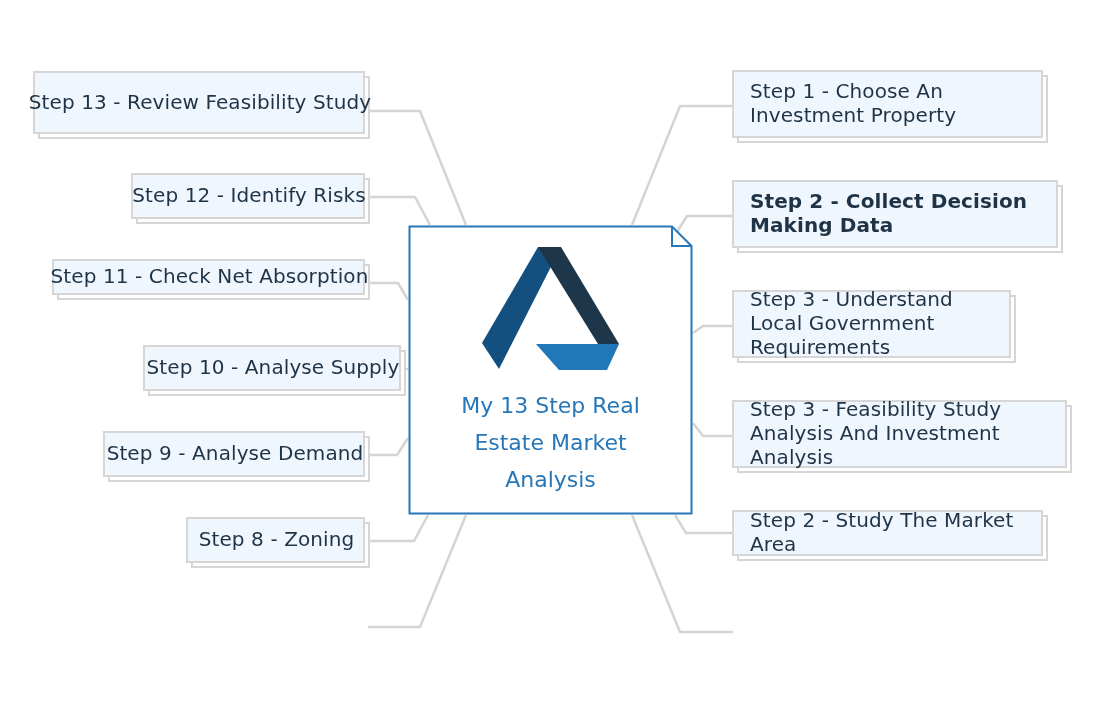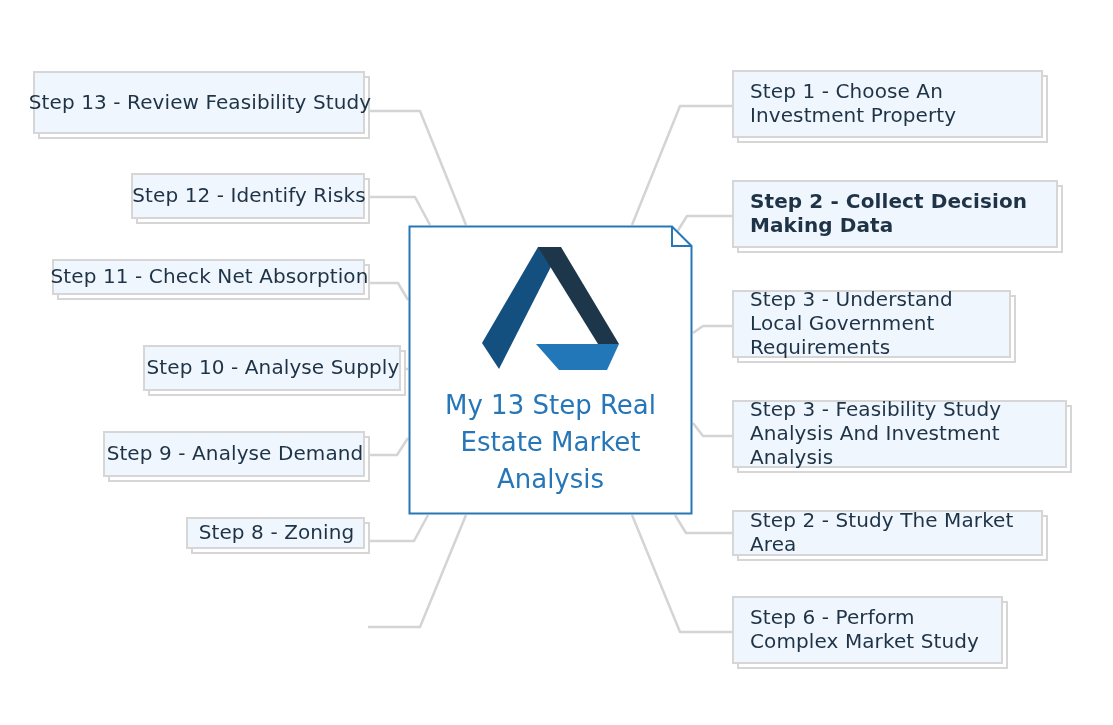--- a/index.html
+++ b/index.html
@@ -13,21 +13,21 @@
     .node .box { position: absolute; left: 0; top: 0; right: 0; bottom: 0;
                  background: #eff6fd; border: 2px solid #d6d6d6; box-sizing: border-box;
                  display: flex; align-items: center; padding: 0 14px 2px 16px;
                  color: #1f3347; font-size: 20px; line-height: 24px; letter-spacing: 0.1px; }
     .node.left .box { justify-content: center; white-space: nowrap; }
     .node.right .box { justify-content: flex-start; }
     #central { position: absolute; left: 408px; top: 225px; width: 285px; height: 290px; }
     #central svg.frame { position: absolute; left: 0; top: 0; }
     #central .logo { position: absolute; left: 72px; top: 20px; }
     #central .title { position: absolute; left: 0; right: 0; top: 162px; text-align: center;
-                      color: #2777b8; font-size: 26px; line-height: 37px; padding: 0 20px; }
+                      color: #2777b8; font-size: 22px; line-height: 37px; padding: 0 20px; }
   </style>
 </head>
 <body>
 
 <div id="canvas">
 
   <svg id="connectors" width="1113" height="725">
     <g fill="none" stroke="#d4d4d4" stroke-width="2.5" stroke-linejoin="round">
 
       <polyline points="632,225 680,106 733,106"></polyline>
@@ -73,24 +73,20 @@
     <div class="box">Step 3 - Understand Local Government Requirements</div>
   </div>
   <div class="node right" style="left:732px; top:400px; width:335px; height:68px;">
     <div class="shadow"></div>
     <div class="box">Step 3 - Feasibility Study Analysis And Investment Analysis</div>
   </div>
   <div class="node right" style="left:732px; top:510px; width:311px; height:46px;">
     <div class="shadow"></div>
     <div class="box">Step 2 - Study The Market Area</div>
   </div>
-  <div class="node right" style="left:732px; top:596px; width:271px; height:68px;">
-    <div class="shadow"></div>
-    <div class="box">Step 6 - Perform Complex Market Study</div>
-  </div>
 
   <div class="node left" style="left:33px; top:71px; width:332px; height:63px;text-align:right;">
     <div class="shadow"></div>
     <div class="box">Step 13 - Review Feasibility Study</div>
   </div>
   <div class="node left" style="left:131px; top:173px; width:234px; height:46px;">
     <div class="shadow"></div>
     <div class="box">Step 12 - Identify Risks</div>
   </div>
   <div class="node left" style="left:52px; top:259px; width:313px; height:36px;">
@@ -98,18 +94,18 @@
     <div class="box">Step 11 - Check Net Absorption</div>
   </div>
   <div class="node left" style="left:107px; top:345px; width:258px; height:46px;margin-left:36px;">
     <div class="shadow"></div>
     <div class="box">Step 10 - Analyse Supply</div>
   </div>
   <div class="node left" style="left:103px; top:431px; width:262px; height:46px;border-radius:10px;">
     <div class="shadow"></div>
     <div class="box">Step 9 - Analyse Demand</div>
   </div>
-  <div class="node left" style="left:186px; top:517px; width:179px; height:32px;">
+  <div class="node left" style="left:186px; top:517px; width:179px; height:46px;">
     <div class="shadow"></div>
     <div class="box">Step 8 - Zoning</div>
   </div>
 
 </div>
 
 </body></html>

